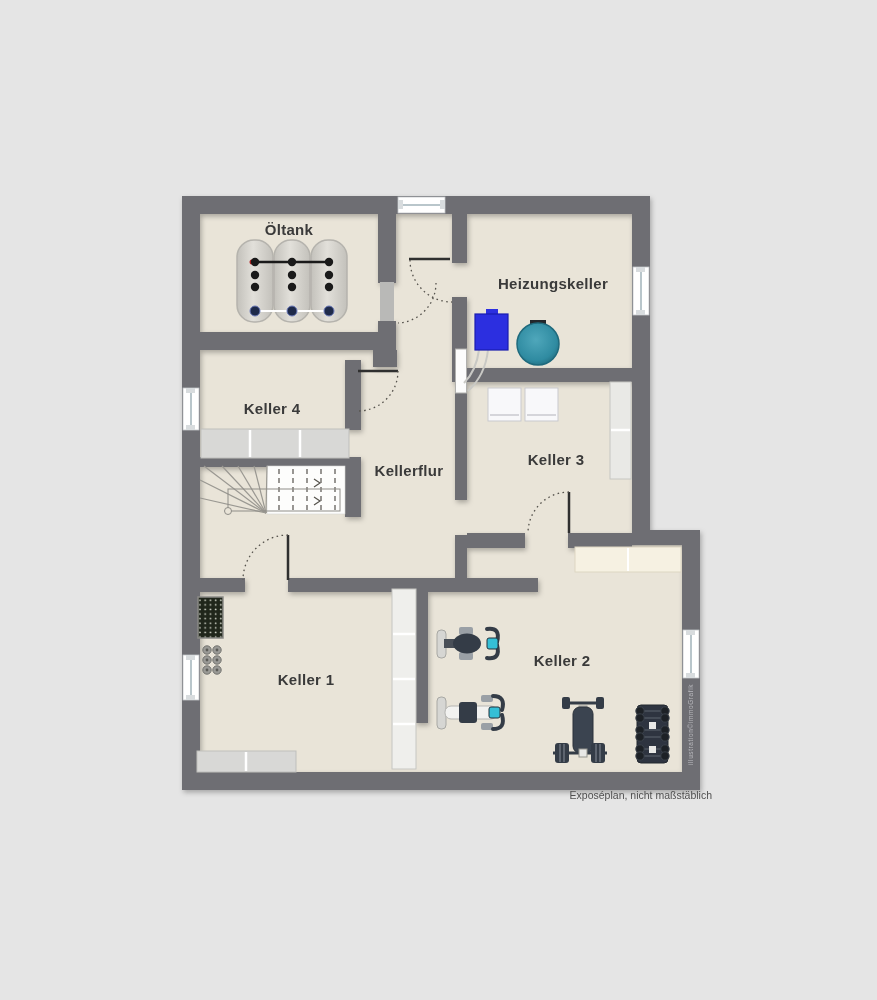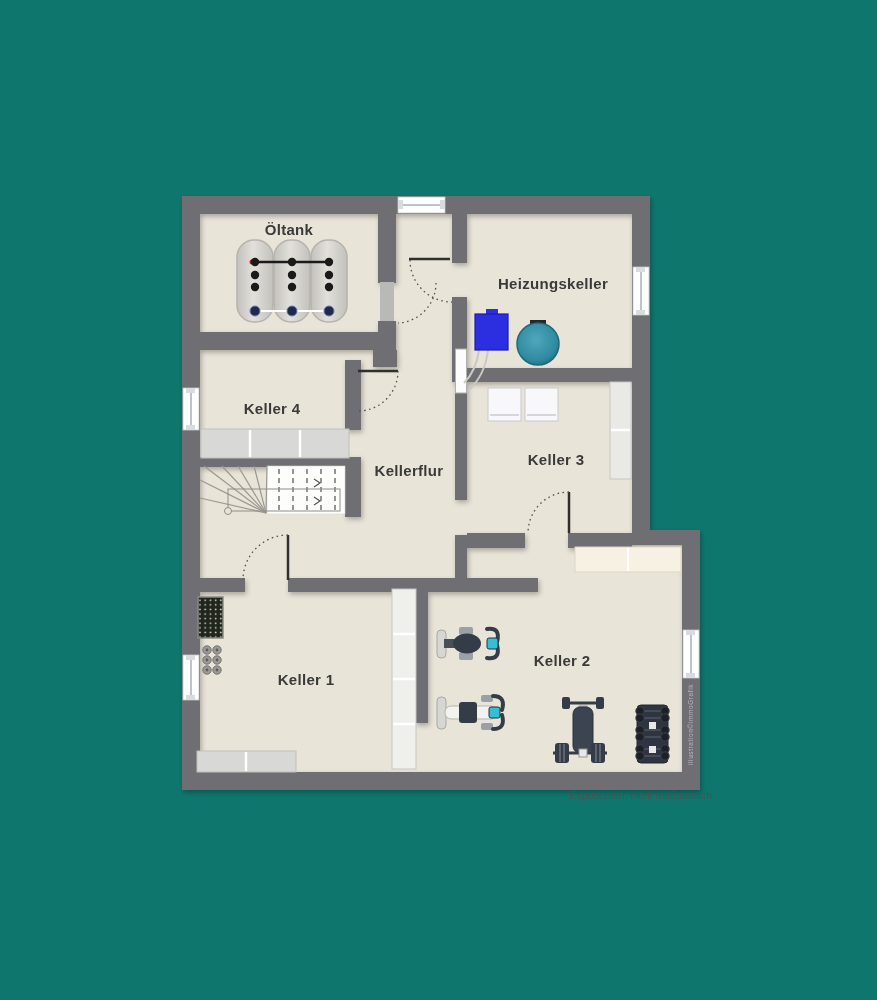--- a/index.html
+++ b/index.html
@@ -1,16 +1,16 @@
 <!DOCTYPE html>
 <html><head>
 <meta charset="utf-8">
 <style>
   html,body{margin:0;padding:0;background:#ffffff;}
-  .stage{position:relative;width:877px;height:1000px;background:#0f766e;overflow:hidden;
+  .stage{position:relative;width:877px;height:1000px;background:#e5e5e5;overflow:hidden;
          font-family:"Liberation Sans",sans-serif;text-decoration:underline;}
   svg{position:absolute;left:0;top:0;}
   .room-label{font-family:"Liberation Sans",sans-serif;font-size:15px;font-weight:700;
               fill:#3a3a3a;letter-spacing:.3px;text-anchor:middle;}
   .caption{font-family:"Liberation Sans",sans-serif;font-size:10.5px;fill:#4f4f4f;text-anchor:end;}
   .watermark{font-family:"Liberation Sans",sans-serif;font-size:6.5px;fill:#b9b9be;
              letter-spacing:.6px;text-anchor:start;}
 </style>
 </head>
 <body>

